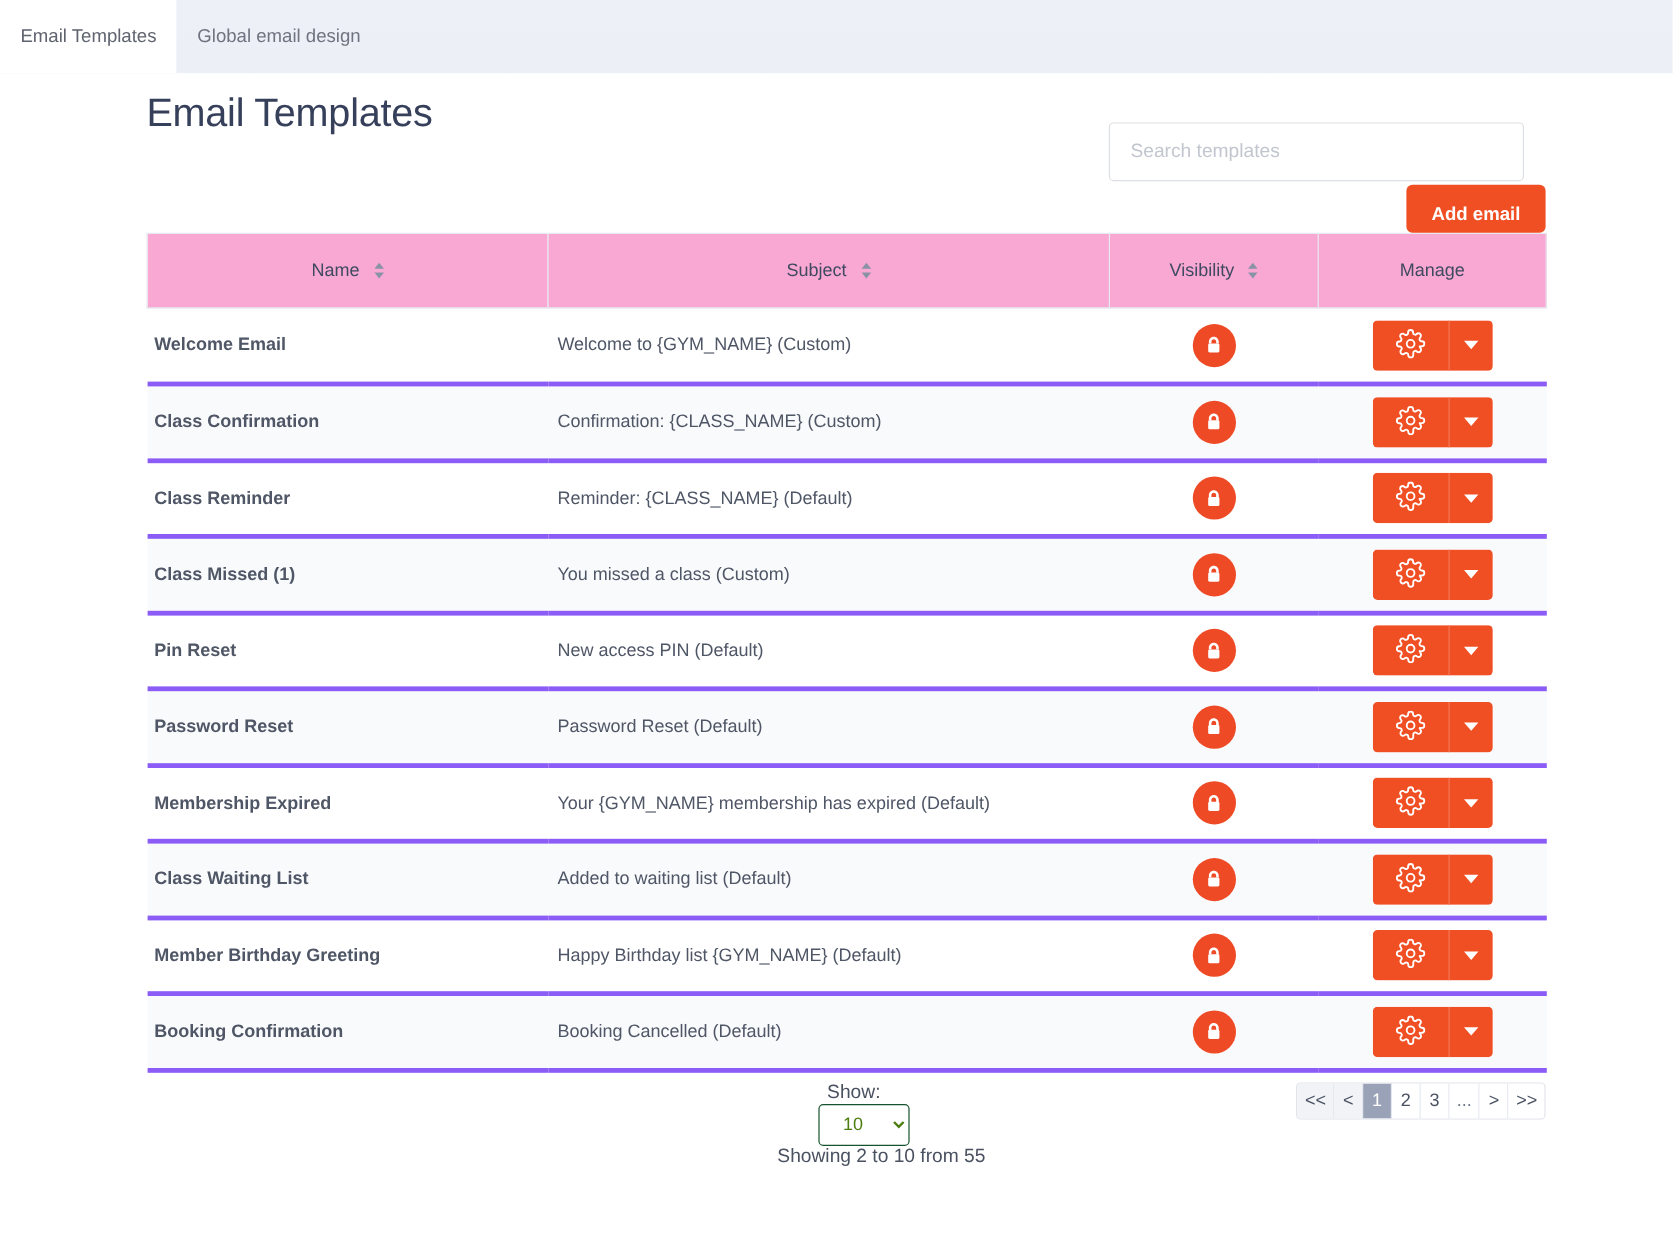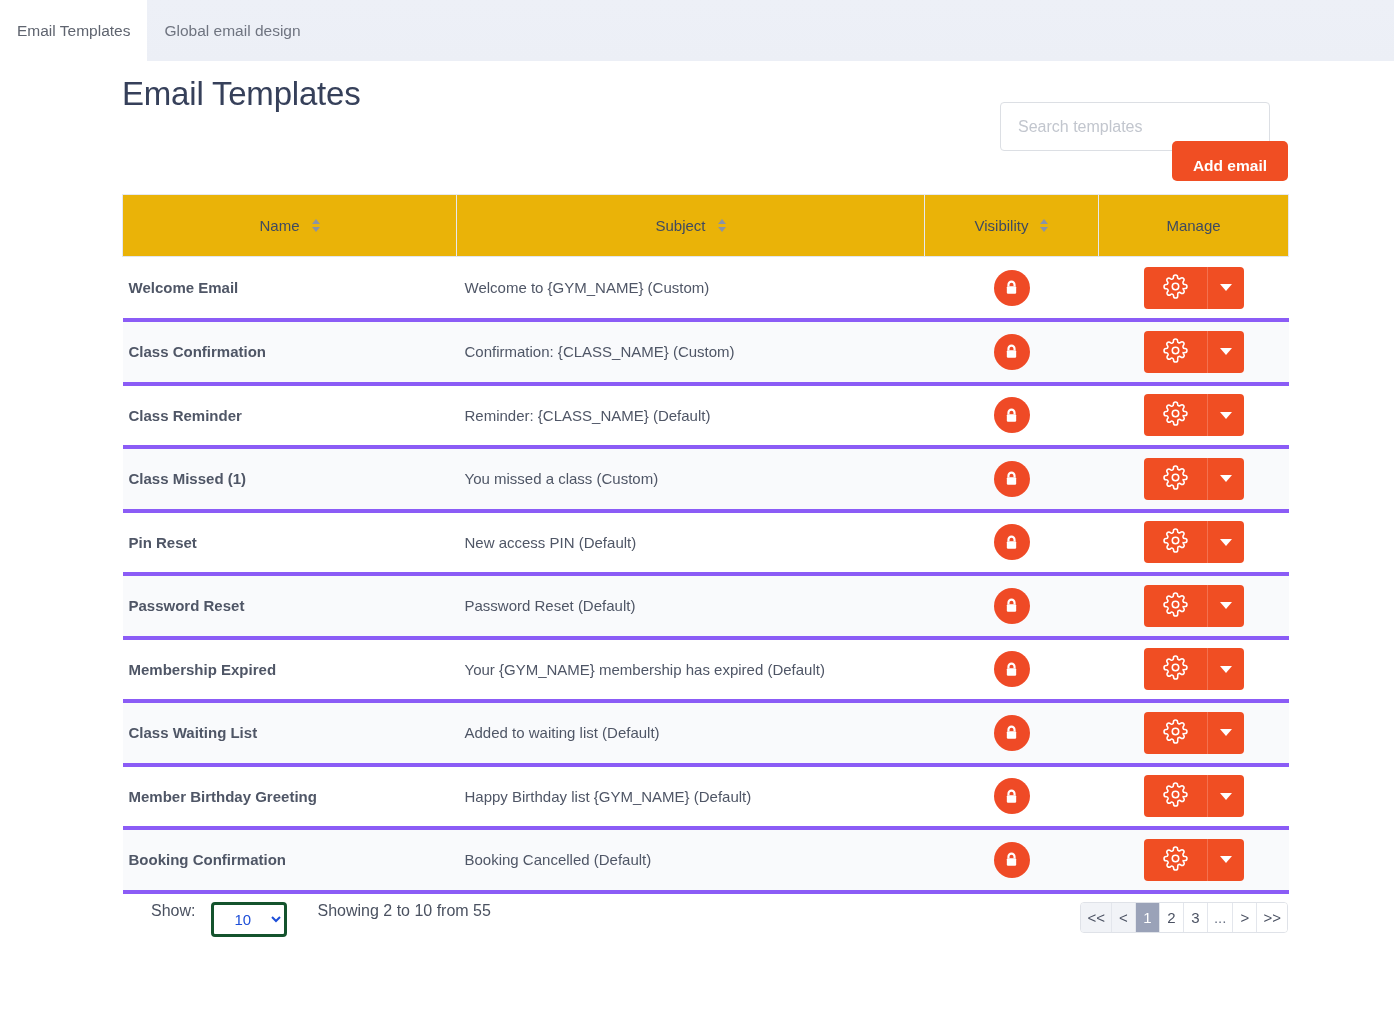--- a/index.html
+++ b/index.html
@@ -54,21 +54,21 @@
     margin: 0;
     padding-top: 14px;
     letter-spacing: -0.2px;
   }
 
   
   .search-wrap {
     position: absolute;
     right: 124px;
     top: 41px;
-    width: 270px;
+    width: 346px;
   }
   .search-input {
     width: 100%;
     height: 49px;
     border: 1px solid #dcdfe4;
     border-radius: 4px;
     padding: 0 17px;
     font-size: 16px;
     color: #555b66;
     outline: none;
@@ -78,42 +78,42 @@
   .search-input::placeholder { color: #c2c6ce; }
 
   
   .addrow {
     height: 78px;
     position: relative;
   }
   .add-email-btn {
     position: absolute;
     right: 0;
-    top: 28px;
+    top: 41px;
     background: #f04e23;
     color: #ffffff;
     border: none;
     border-radius: 5px;
     height: 40px;
     padding: 16px 21px;
     font-size: 15.5px;
     font-weight: bold;
     cursor: pointer;
     font-family: "Liberation Sans", sans-serif;
   }
 
   
   table.tmpl {
     width: 1166px;
     border-collapse: collapse;
     margin-top: 3px;
     table-layout: fixed;
   }
   table.tmpl thead th {
-    background: #eab308;
+    background: #f9a8d4;
     border: 1px solid #e6e9ef;
     border-bottom: 1px solid #e2e6ec;
     height: 62px;
     font-size: 15px;
     font-weight: 400;
     color: #3f4a60;
     vertical-align: middle;
   }
   .th-inner {
     display: flex;
@@ -200,36 +200,38 @@
     border-left: 6px solid transparent;
     border-right: 6px solid transparent;
     border-top: 7px solid #ffffff;
   }
 
   
   .footer {
     position: relative;
     height: 72px;
     display: flex;
+    align-items: center;
     padding-left: 29px;
     margin-top: 8px;
+    flex-direction: column;
   }
   .show-label {
     font-size: 16px;
     color: #4a5160;
     margin-right: 16px;
   }
   .show-select {
     height: 35px;
     width: 76px;
-    border: 3px solid #14532d;
+    border: 1px solid #14532d;
     border-radius: 4px;
     background: #fff;
     font-size: 15px;
-    color: #1d4ed8;
+    color: #4d7c0f;
     padding-left: 16px;
     font-family: "Liberation Sans", sans-serif;
     cursor: pointer;
   }
   .showing-text {
     margin-left: 30px;
     font-size: 16px;
     color: #4a5160;
   }
 

